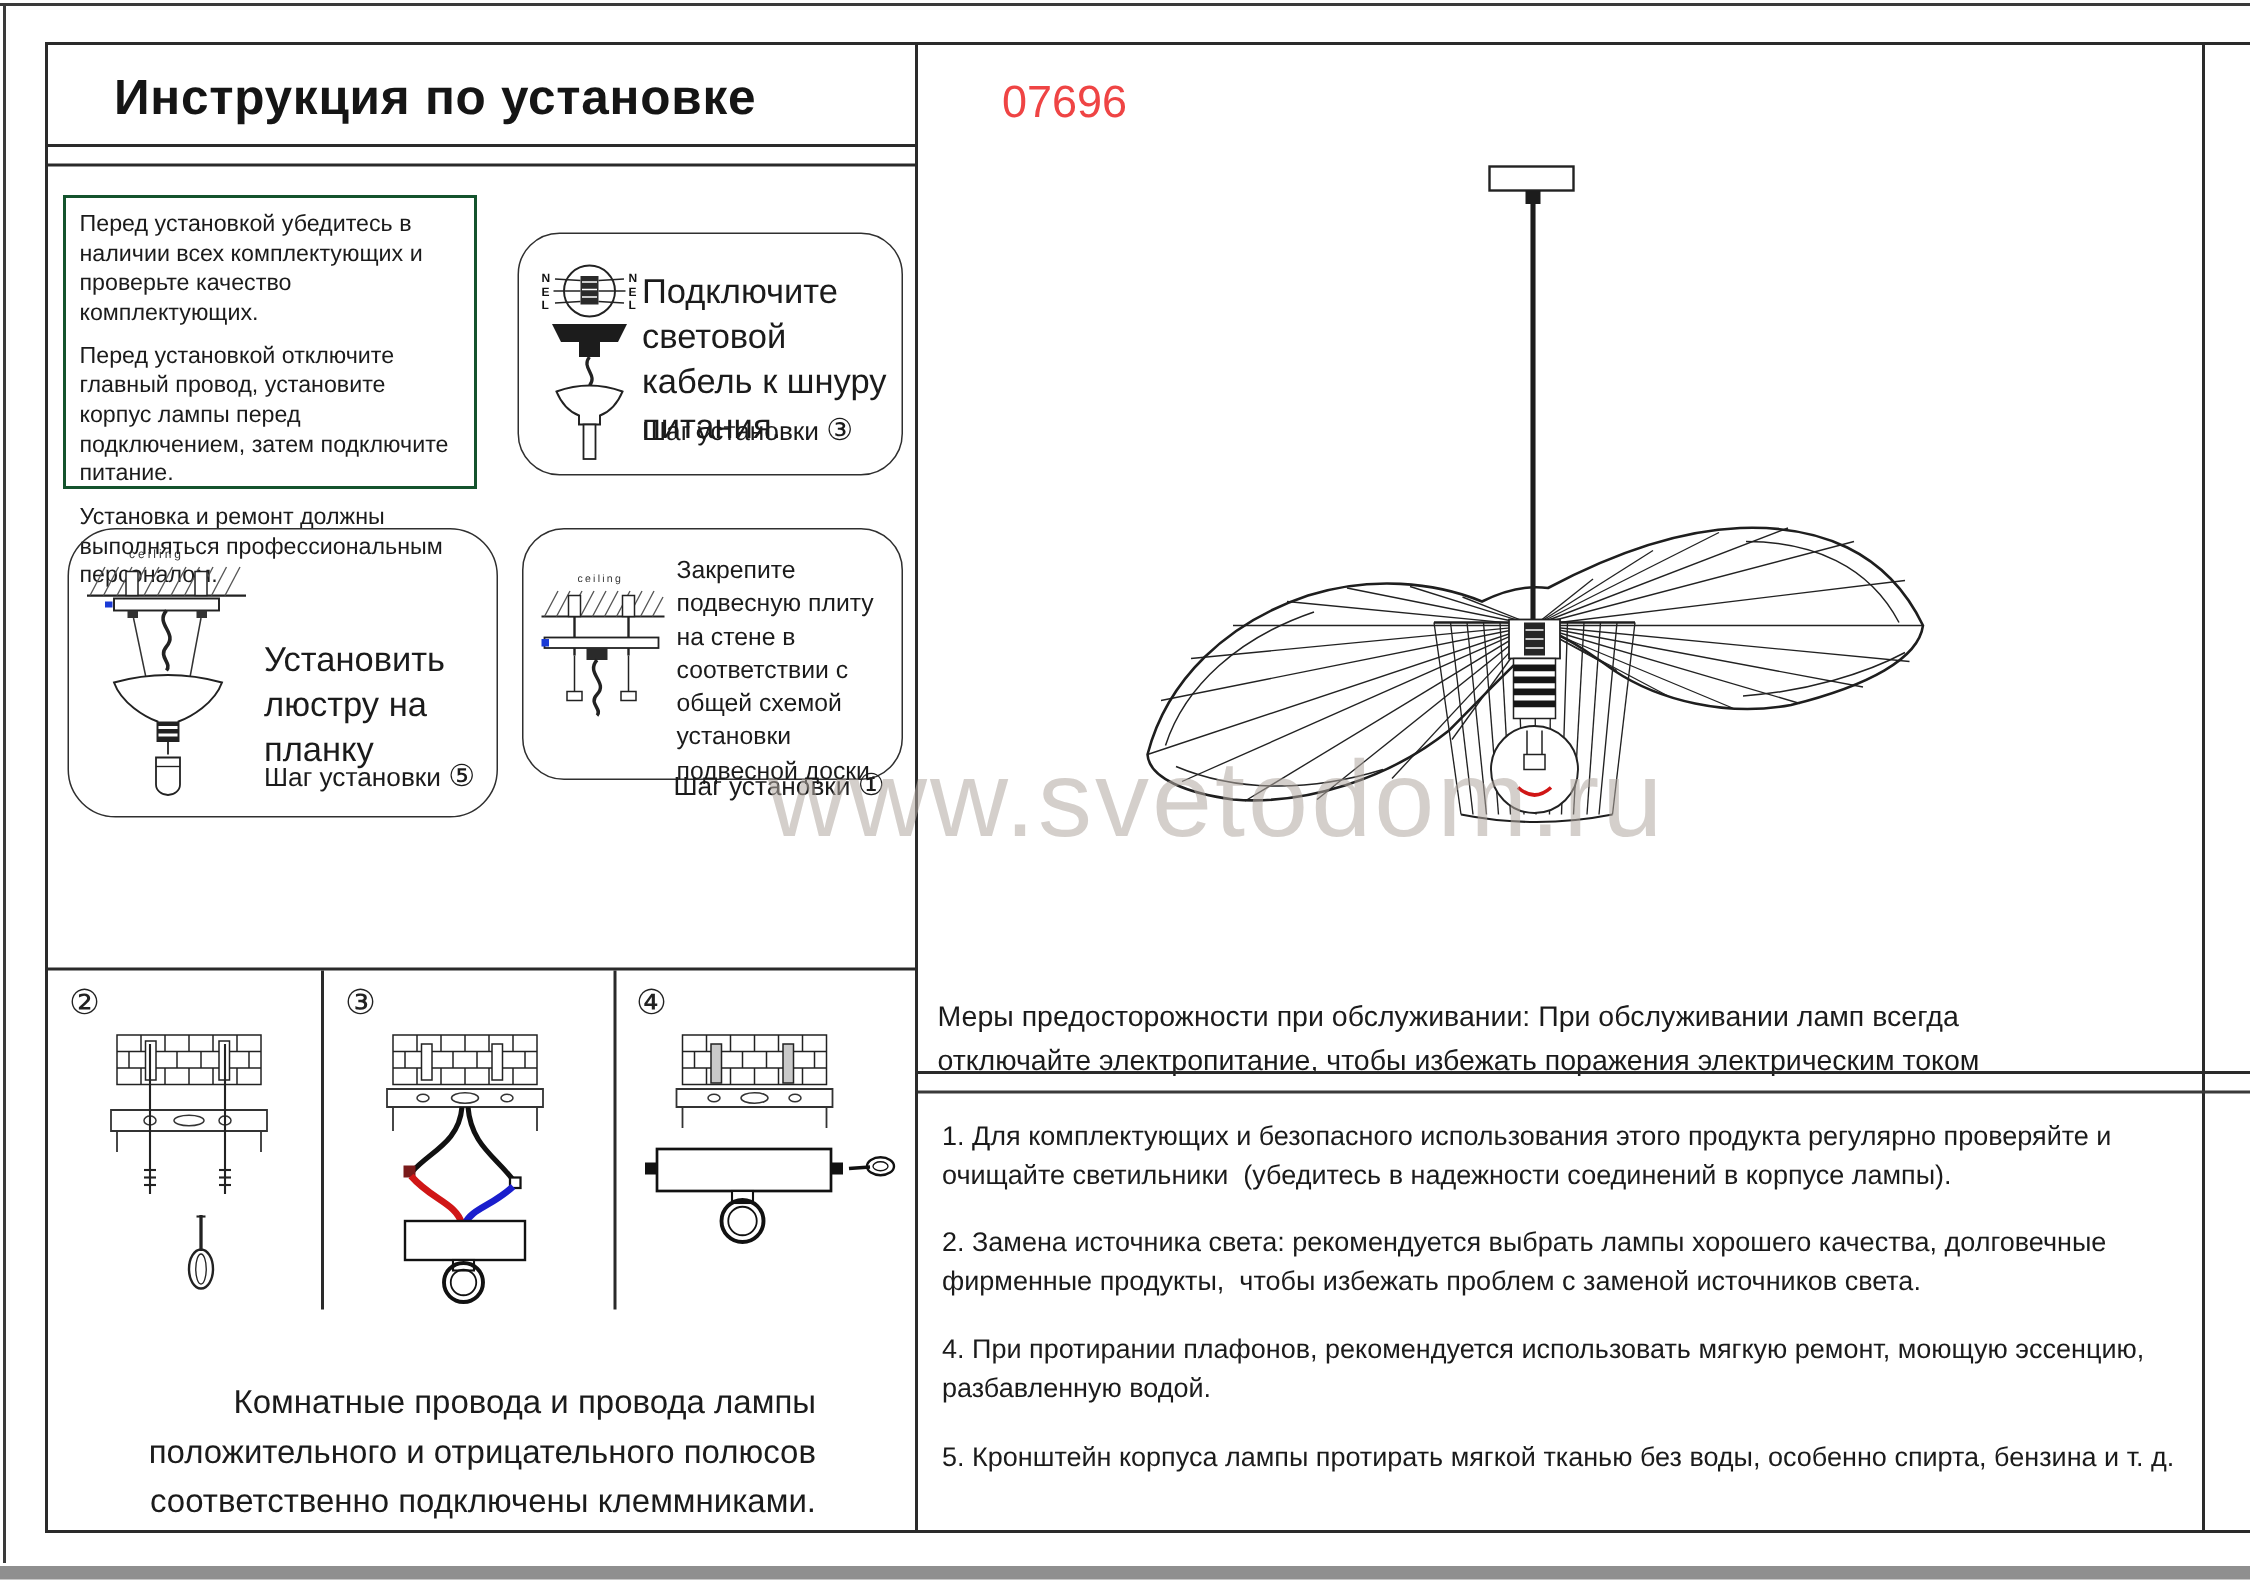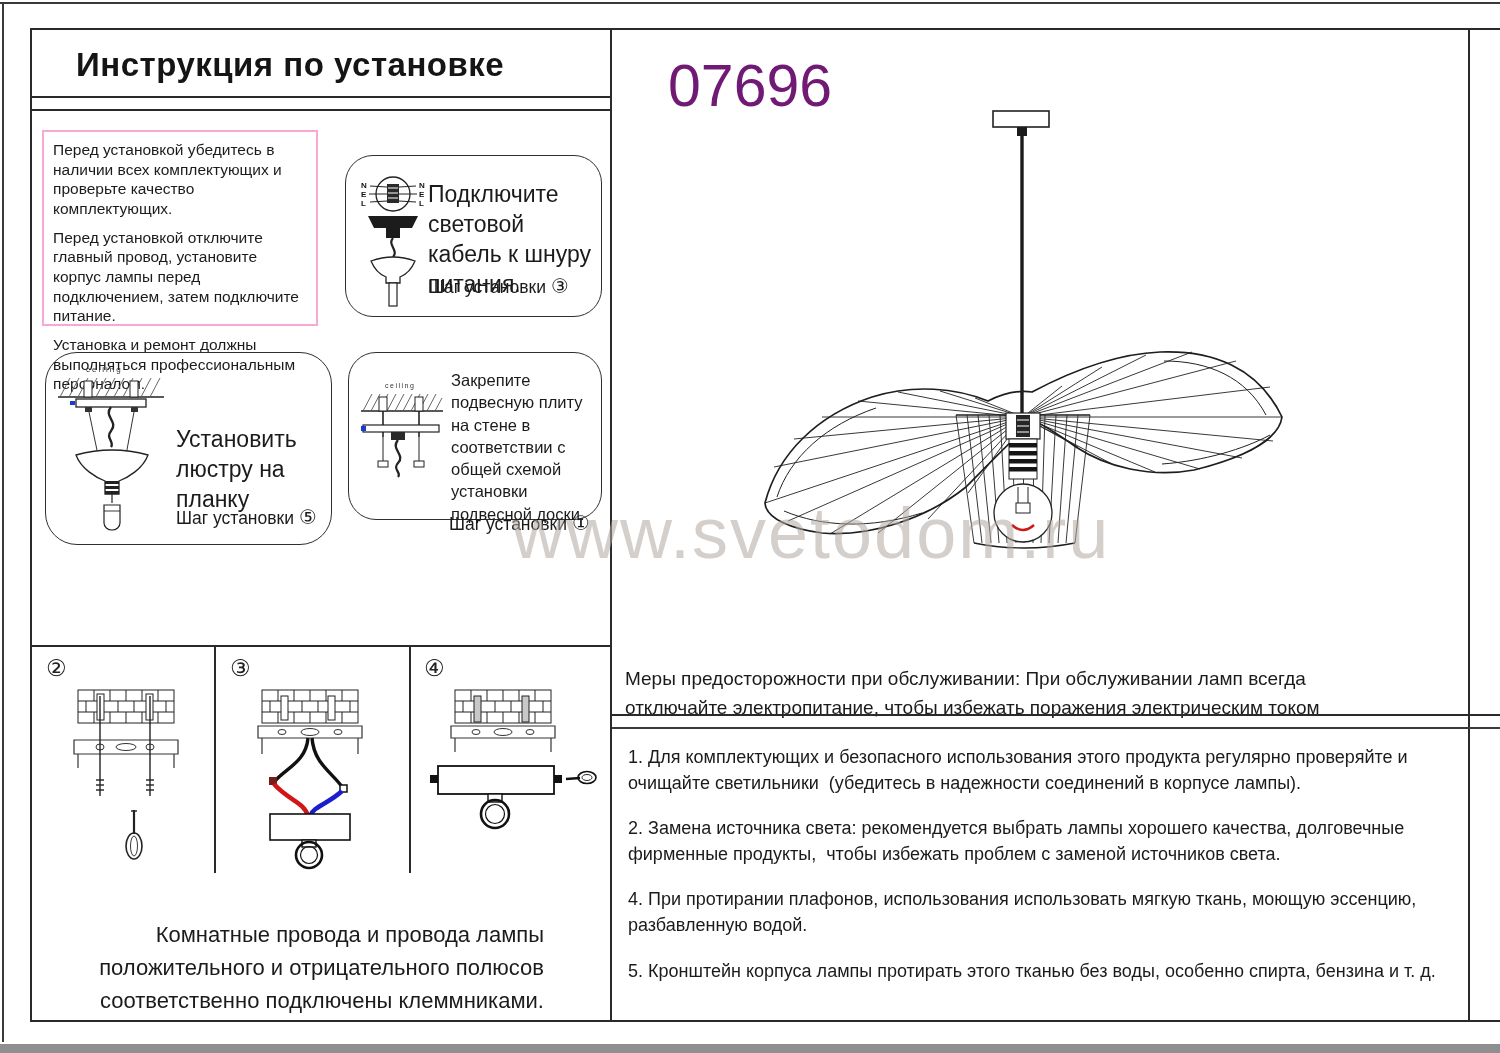--- a/index.html
+++ b/index.html
@@ -2,30 +2,30 @@
 <html><head>
 <meta charset="utf-8">
 <style>
   * { margin:0; padding:0; box-sizing:border-box; }
   html,body { width:1500px; height:1053px; background:#ffffff; overflow:hidden;
               font-family:"Liberation Sans","DejaVu Sans",sans-serif; color:#1b1b1b; }
   .abs { position:absolute; }
   .hline { position:absolute; background:#2a2a2a; height:2px; }
   .vline { position:absolute; background:#2a2a2a; width:2px; }
   .thin  { height:1.5px; background:#3a3a3a; }
-  .box   { position:absolute; border:2px solid #f9a8d4; background:#fff; }
+  .box   { position:absolute; border:2px solid #14532d; background:#fff; }
   .rbox  { position:absolute; border:1.8px solid #2f2f2f; border-radius:28px; background:transparent; }
   .doc-title { font-size:33px; letter-spacing:0.5px; color:#151515;font-weight:bold; }
   .intro p { font-size:15.5px; line-height:1.27; margin-bottom:9px; }
   .step-text { font-size:23px; line-height:1.3; }
   .step-label { font-size:17.5px; }
   .circ { font-size:20px; }
   .panel-num { font-size:23px; color:#222; }
   .caption { font-size:22px; line-height:1.5; text-align:right; }
-  .code { font-size:59px; color:#701a75; }
+  .code { font-size:30px; color:#ef4444; }
   .watermark { font-size:72px; font-weight:normal; letter-spacing:2px;
                color:rgba(176,168,160,0.55); white-space:nowrap; z-index:5; }
   .safety { font-size:19px; line-height:1.55; }
   .mitem { font-size:18px; line-height:1.45; margin-bottom:19px; white-space:pre-wrap; }
   svg { position:absolute; overflow:visible; }
   .gray-strip { position:absolute; left:0; width:1500px; background:#8f8f8f; }
 </style>
 </head>
 <body>
 
@@ -397,15 +397,15 @@
   <path d="M 282 430 Q 293 440 304 430" fill="none" stroke="#d01616" stroke-width="2.4"></path>
 </svg>
 
 <div class="abs safety" style="left:625px;top:664px;width:740px">Меры предосторожности при обслуживании: При обслуживании ламп всегда отключайте электропитание, чтобы избежать поражения электрическим током</div>
 <div class="hline" style="left:612px;top:714px;width:888px"></div>
 <div class="abs thin" style="left:612px;top:727px;width:888px"></div>
 
 <div class="abs" style="left:628px;top:744px;width:848px">
   <div class="mitem"><span>1.</span> <span>Для комплектующих и безопасного использования этого продукта регулярно проверяйте и очищайте светильники  (убедитесь в надежности соединений в корпусе лампы).</span></div>
   <div class="mitem"><span>2.</span> <span>Замена источника света: рекомендуется выбрать лампы хорошего качества, долговечные фирменные продукты,  чтобы избежать проблем с заменой источников света.</span></div>
-  <div class="mitem"><span>4.</span> <span>При протирании плафонов, использования использовать мягкую ткань, моющую эссенцию,  разбавленную водой.</span></div>
-  <div class="mitem"><span>5.</span> <span>Кронштейн корпуса лампы протирать этого тканью без воды, особенно спирта, бензина и т. д.</span></div>
+  <div class="mitem"><span>4.</span> <span>При протирании плафонов, рекомендуется использовать мягкую ремонт, моющую эссенцию,  разбавленную водой.</span></div>
+  <div class="mitem"><span>5.</span> <span>Кронштейн корпуса лампы протирать мягкой тканью без воды, особенно спирта, бензина и т. д.</span></div>
 </div>
 
 </body></html>

